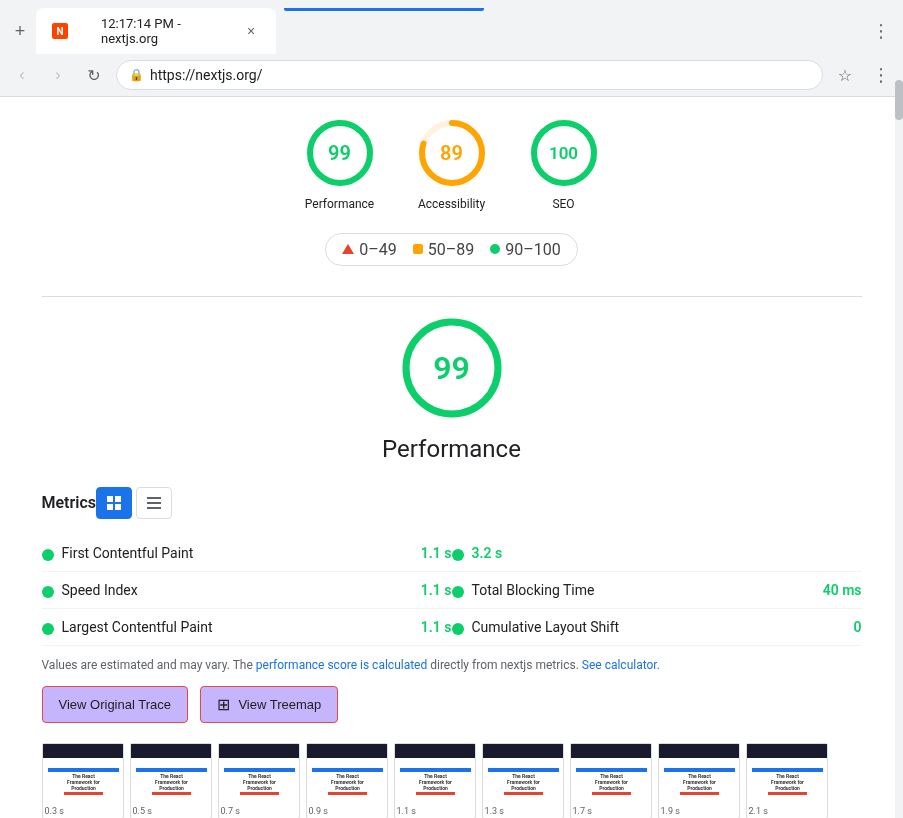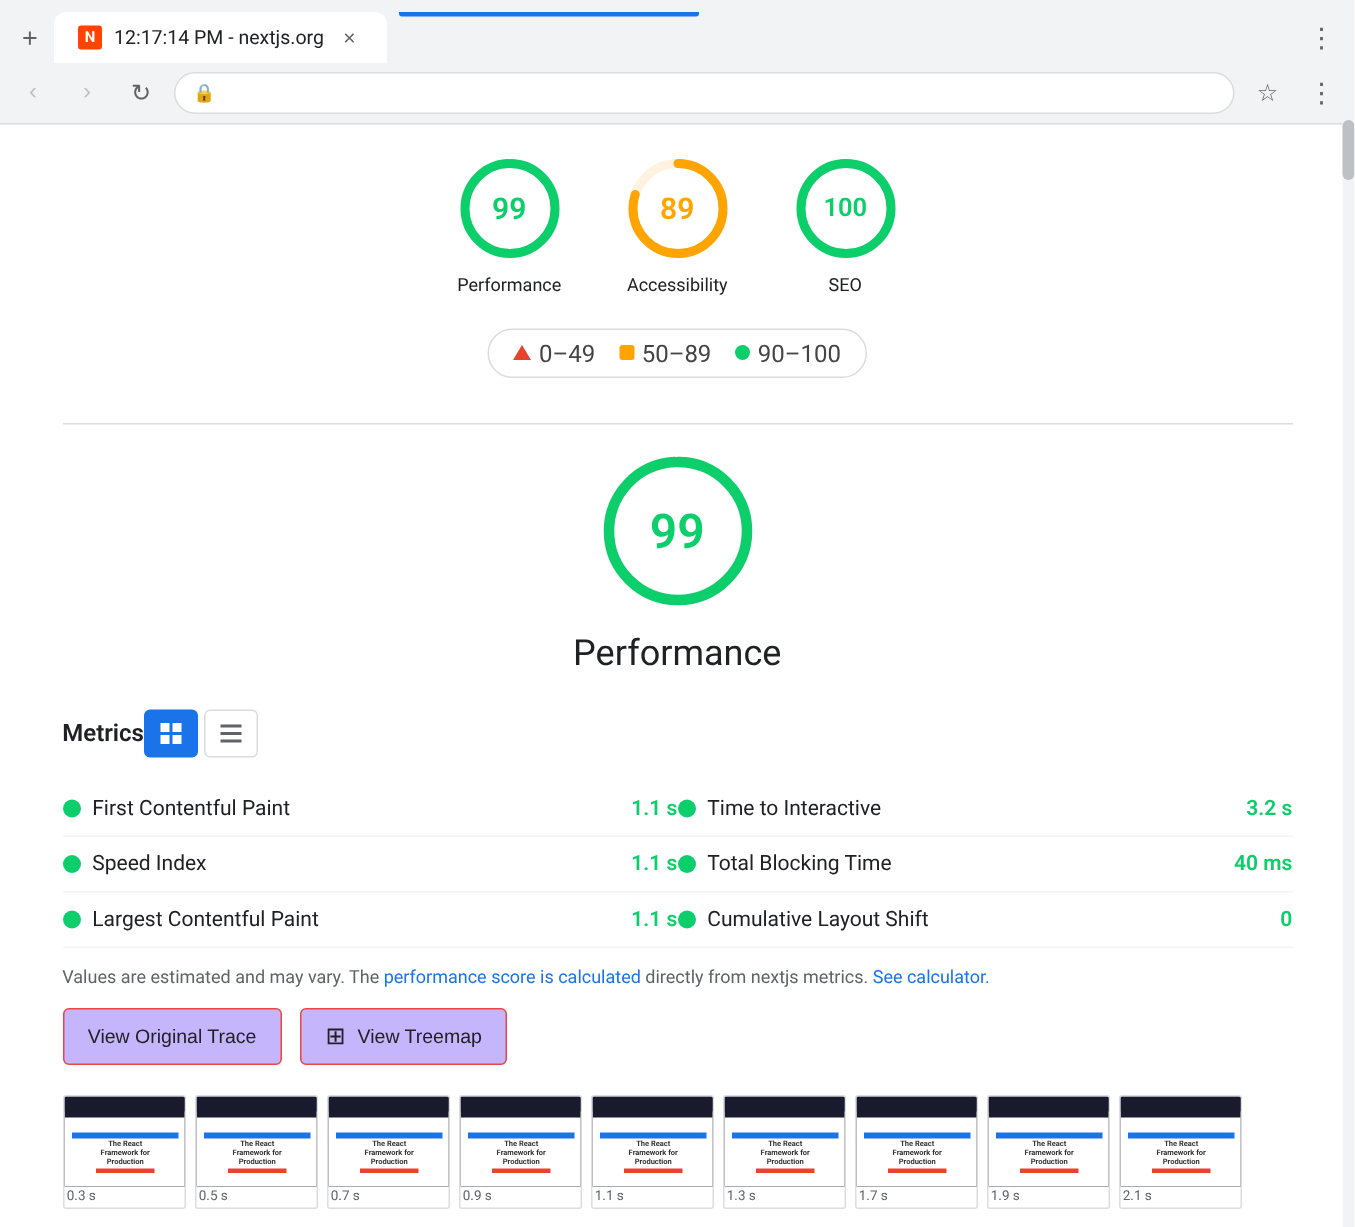--- a/index.html
+++ b/index.html
@@ -45,21 +45,21 @@
     .tab-favicon {
       width: 16px; height: 16px;
       background: #ff4400;
       border-radius: 2px;
       display: flex; align-items: center; justify-content: center;
       color: white;
       font-size: 10px;
       font-weight: bold;
       flex-shrink: 0;
     }
-    .tab-title { flex: 1; }
+    .tab-title { flex: 1; margin-left: 25px; }
     .tab-close {
       width: 18px; height: 18px;
       border: none; background: none;
       cursor: pointer;
       border-radius: 50%;
       display: flex; align-items: center; justify-content: center;
       font-size: 14px;
       color: #5f6368;
     }
 
@@ -258,21 +258,21 @@
     .toggle-btn.active svg path { fill: #fff; }
 
     .metrics-grid {
       display: grid;
       grid-template-columns: 1fr 1fr;
       gap: 0;
       margin-bottom: 12px;
     }
     .metric-row {
       display: flex;
-      align-items: center;
+      align-items: flex-end;
       padding: 10px 0;
       border-bottom: 1px solid #f1f3f4;
       gap: 8px;
     }
     .metric-dot {
       width: 12px; height: 12px;
       border-radius: 50%;
       background: #0cce6a;
       flex-shrink: 0;
     }
@@ -425,20 +425,21 @@
         <button class="menu-btn">⋮</button>
       </div>
     </div>
 
     <div class="address-bar-row">
       <button class="nav-btn disabled">‹</button>
       <button class="nav-btn disabled">›</button>
       <button class="nav-btn">↻</button>
       <div class="address-bar">
         <span style="font-size:12px;">🔒</span>
+        <span class="address-text">https://nextjs.org/</span>
       </div>
       <button class="nav-btn">☆</button>
       <button class="menu-btn">⋮</button>
     </div>
   </div>
 
   <div class="main-content">
 
     <div class="score-cards-row">
 
@@ -544,21 +545,20 @@
         <div class="metric-row">
           <div class="metric-dot"></div>
           <span class="metric-name">Largest Contentful Paint</span>
           <span class="metric-value">1.1 s</span>
         </div>
       </div>
 
       <div>
         <div class="metric-row">
           <div class="metric-dot"></div>
-          <span class="metric-name">Time to Interactive</span>
           <span class="metric-value">3.2 s</span>
         </div>
         <div class="metric-row">
           <div class="metric-dot"></div>
           <span class="metric-name">Total Blocking Time</span>
           <span class="metric-value">40 ms</span>
         </div>
         <div class="metric-row">
           <div class="metric-dot"></div>
           <span class="metric-name">Cumulative Layout Shift</span>

